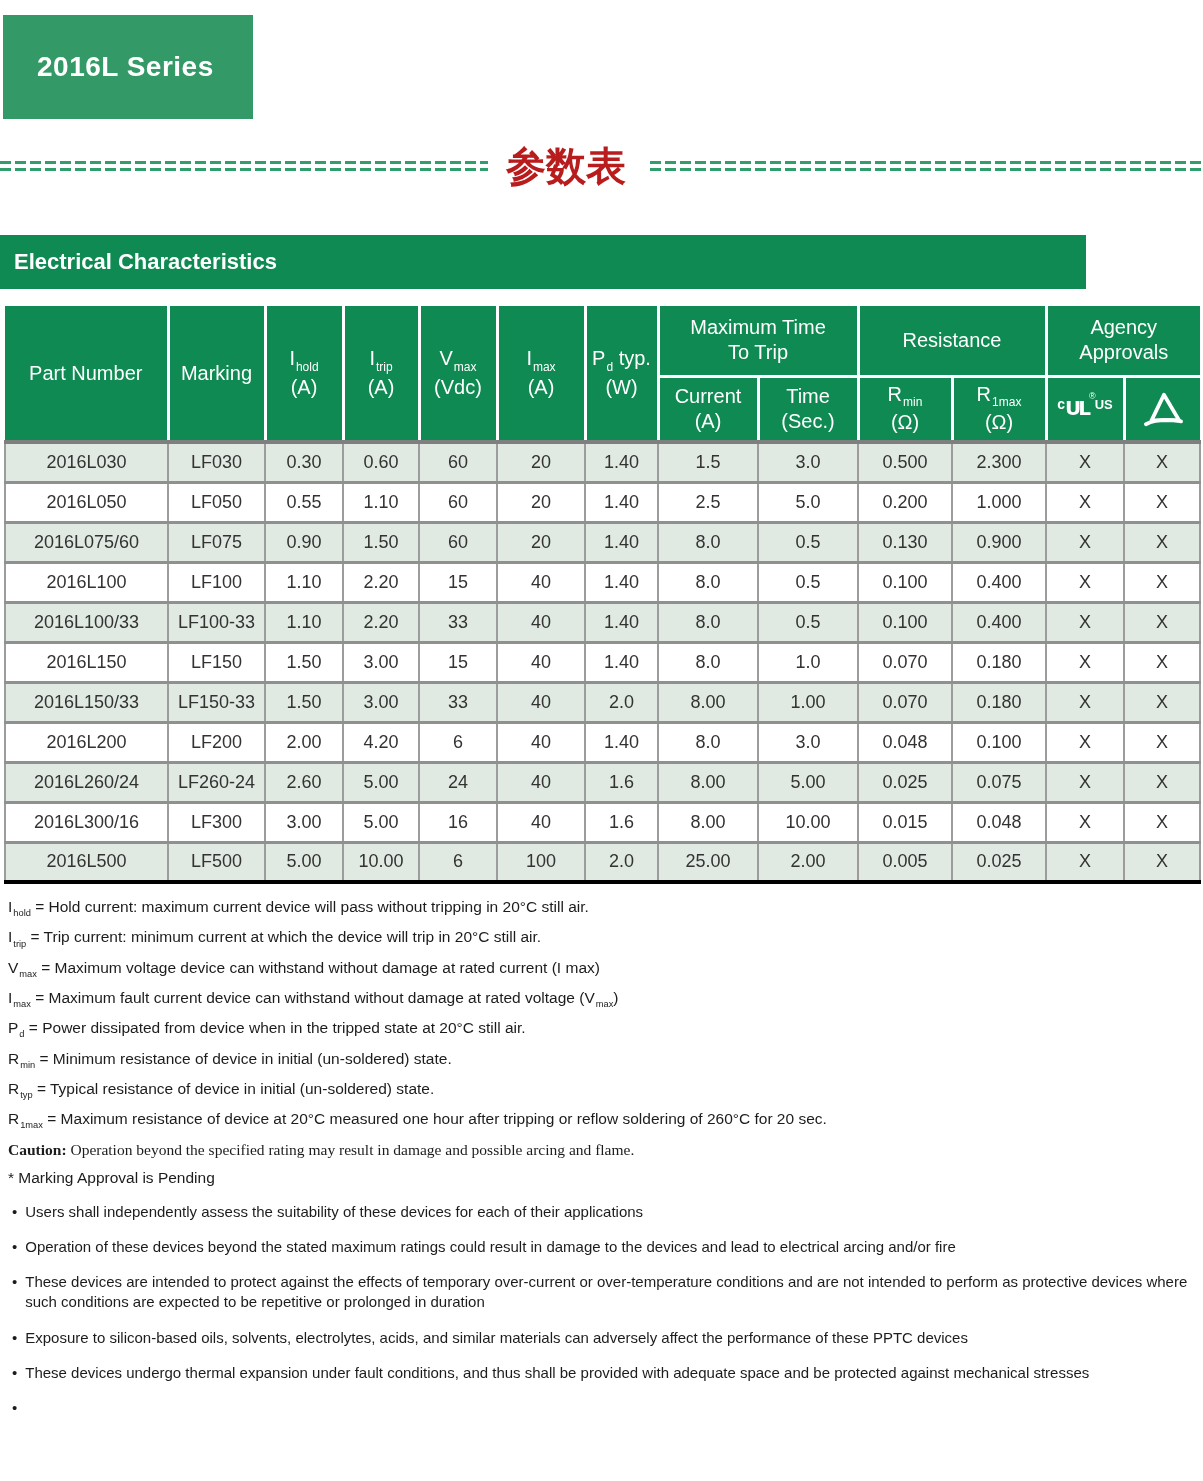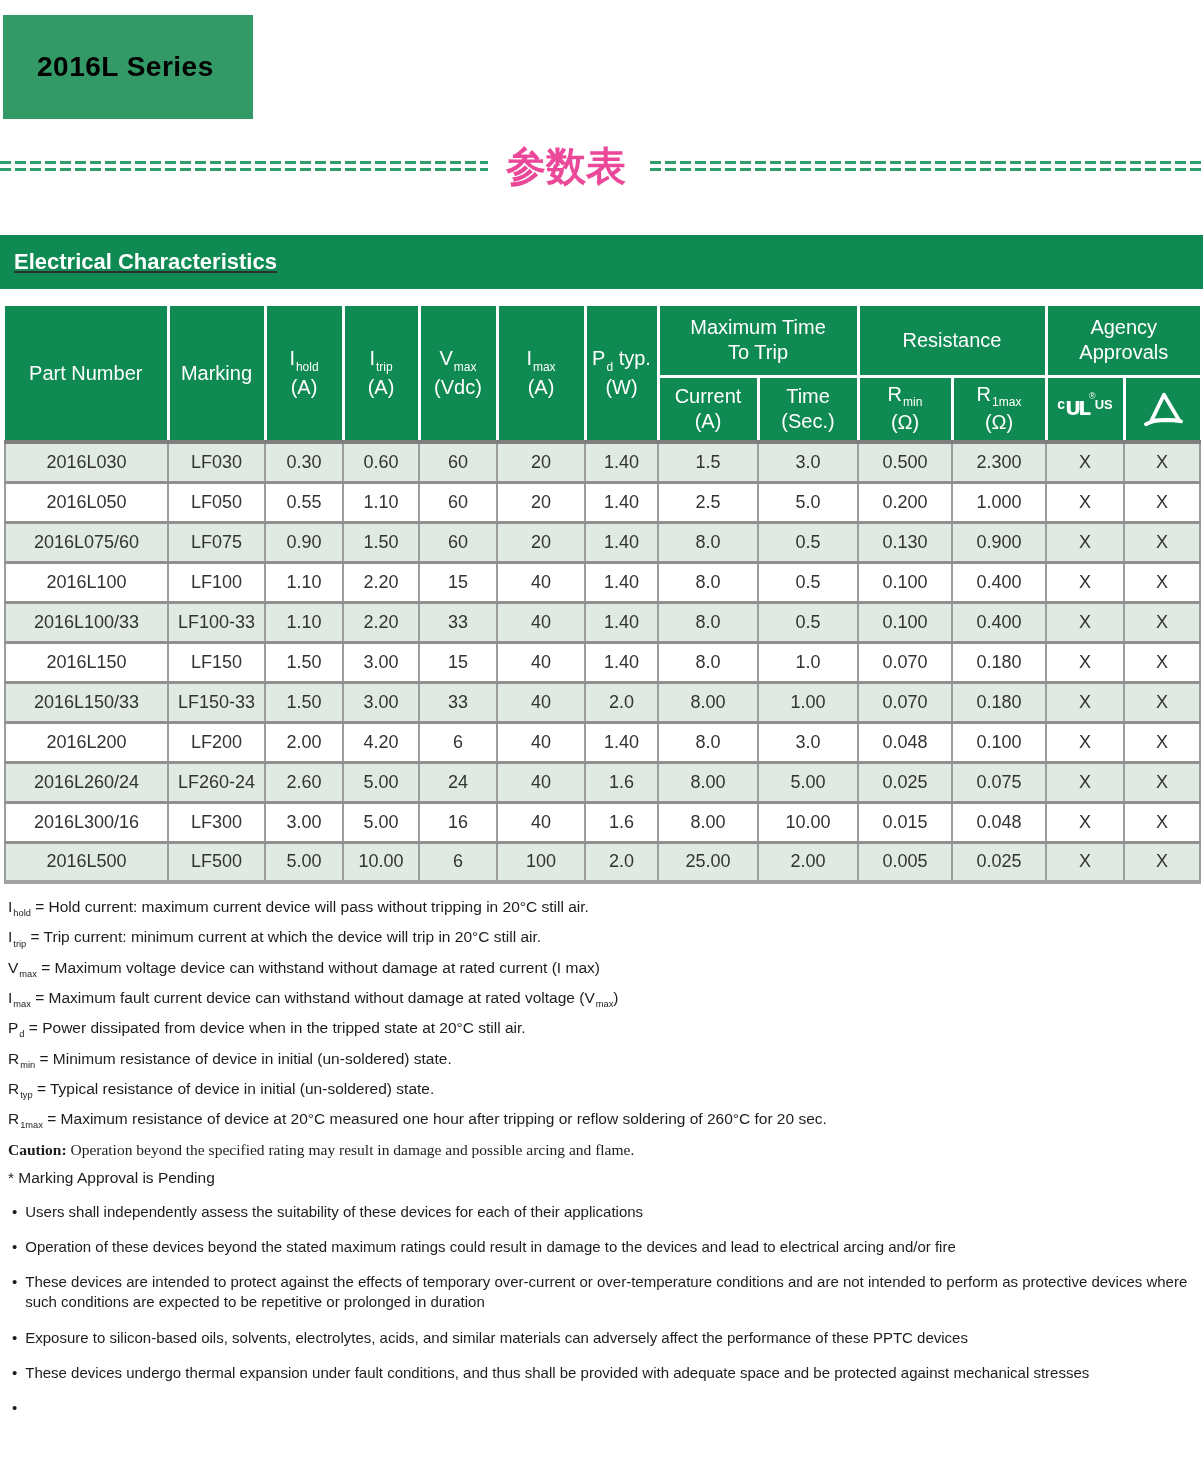--- a/index.html
+++ b/index.html
@@ -23,50 +23,49 @@
   }
   
   .badge{
     margin:15px 0 0 3px;
     width:250px;height:104px;
     background:var(--badge-green);
     display:flex;align-items:center;
     padding-left:34px;
   }
   .badge span{
-    color:#000000;font-weight:bold;font-size:28px;letter-spacing:0.5px;
+    color:#ffffff;font-weight:bold;font-size:28px;letter-spacing:0.5px;
   }
   
   .cn-row{
     margin-top:16px;
     height:62px;
     display:flex;align-items:center;
   }
   .dash-seg{flex:0 0 auto;}
   .dash-left{width:488px;}
   .dash-right{flex:1 1 auto;}
   .dash-line{
     height:3px;margin:4px 0;
     background:repeating-linear-gradient(90deg,var(--dash-green) 0 11px,transparent 11px 15px);
   }
   .cn-title{
-    font-size:40px;color:#ec4899;
+    font-size:40px;color:#b91c1c;
     padding:0 24px 0 18px;
     font-family:"DejaVu Sans","Liberation Sans",sans-serif;
     font-weight:600;
     white-space:nowrap;
   }
   
   .section-bar{
     margin-top:38px;
-    width:1203px;height:54px;
+    width:1086px;height:54px;
     background:var(--green);
     display:flex;align-items:center;
     padding-left:14px;
-    text-decoration:underline;
   }
   .section-bar span{color:#fff;font-weight:bold;font-size:22px;}
   
   table{
     margin:17px 4px 0 4px;
     width:1195px;
     border-collapse:collapse;
     table-layout:fixed;
   }
   thead th{
@@ -87,21 +86,21 @@
     border-left:2px solid var(--grid);
     border-right:2px solid var(--grid);
     border-bottom:3px solid #909090;
     height:40px;
     text-align:center;vertical-align:middle;
     font-size:18px;color:#333;
     background:#fff;
   }
   tbody tr:nth-child(odd) td{background:var(--row-shade);}
   tbody tr td:first-child{border-left:2px solid var(--grid);}
-  tbody tr:last-child td{border-bottom:4px solid #a3a3a3;}
+  tbody tr:last-child td{border-bottom:4px solid #000000;}
   
   .ul-mark{display:flex;align-items:center;justify-content:center;color:#fff;}
   .ul-c{font-size:14px;font-weight:bold;align-self:flex-end;margin-bottom:9px;}
   .ul-core{font-size:20px;font-weight:900;letter-spacing:-3px;font-family:"DejaVu Sans","Liberation Sans",sans-serif;position:relative;}
   .ul-reg{font-size:9px;position:relative;top:-12px;left:1px;}
   .ul-us{font-size:13px;font-weight:bold;align-self:flex-end;margin-bottom:9px;}
   .tri-mark{display:flex;align-items:center;justify-content:center;}
   
   .notes{margin:14px 0 0 8px;font-size:15.5px;color:#1c1c1c;}
   .note{margin-bottom:9px;line-height:1.2;}

